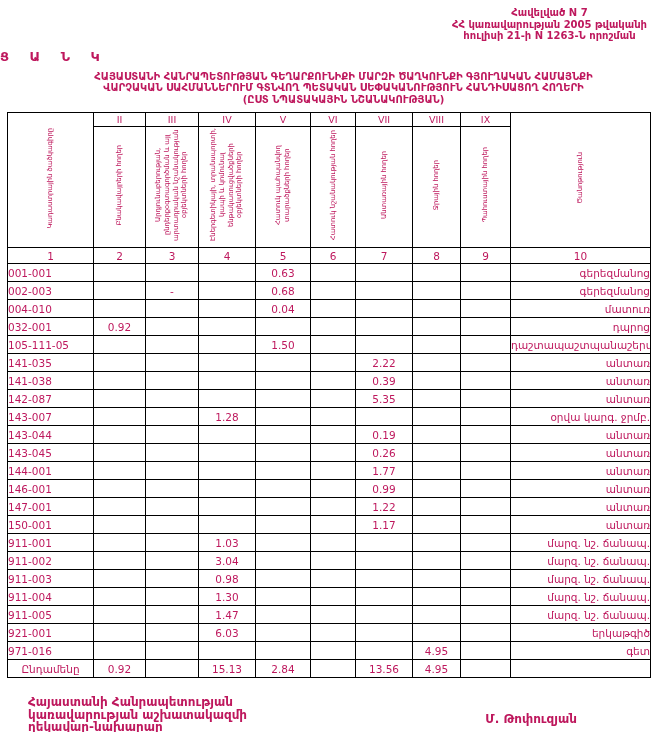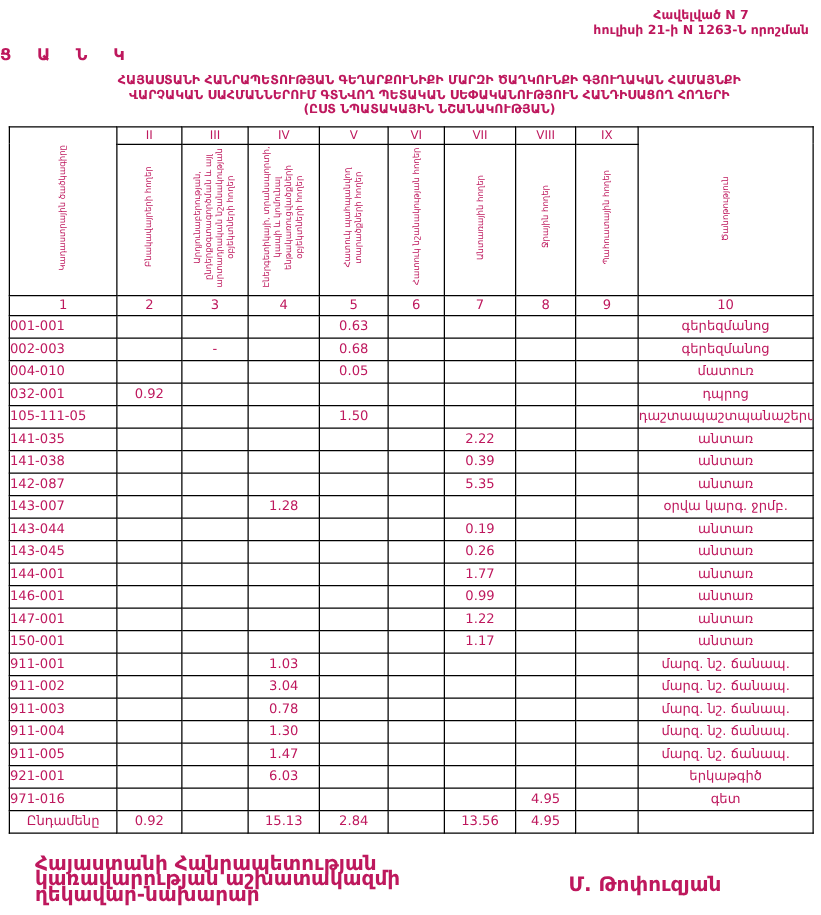--- a/index.html
+++ b/index.html
@@ -30,35 +30,36 @@
   .h-roman{height:13px;font-size:9.5px;font-weight:normal;text-align:center;}
   .h-vert{height:120px;vertical-align:middle;text-align:center;font-weight:normal;}
   .vert{
     display:inline-block;writing-mode:vertical-rl;transform:rotate(180deg);
     font-size:6.8px;line-height:1.3;max-height:114px;font-weight:normal;
   }
   .h-num{height:15px;font-size:10.5px;font-weight:normal;text-align:center;}
   table.land td{height:17px;font-size:10.5px;line-height:12px;}
   td.c-code{text-align:left;padding-left:3px;}
   td.c-val{text-align:center;}
-  td.c-remark{text-align:center;padding-left:4px;}
+  td.c-remark{text-align:right;padding-left:4px;}
   tr.total-row td.c-code{text-align:center;padding-left:0;}
   .footer{
     display:flex;justify-content:space-between;align-items:flex-end;
-    margin:18px 80px 0 28px;font-size:16px;font-weight:bold;line-height:12.5px;
+    margin:18px 80px 0 28px;font-size:12px;font-weight:bold;line-height:12.5px;
   }
   .signature{white-space:nowrap;padding-bottom:8px;}
 </style>
 </head>
 <body>
 
 <div class="page">
 
   <div class="appendix">
     <div>Հավելված N 7</div>
+    <div>ՀՀ կառավարության 2005 թվականի</div>
     <div>հուլիսի 21-ի N 1263-Ն որոշման</div>
   </div>
 
   <div class="doc-title">Ց Ա Ն Կ</div>
 
   <div class="subtitle">
     <div>ՀԱՅԱՍՏԱՆԻ ՀԱՆՐԱՊԵՏՈՒԹՅԱՆ ԳԵՂԱՐՔՈՒՆԻՔԻ ՄԱՐԶԻ ԾԱՂԿՈՒՆՔԻ ԳՅՈՒՂԱԿԱՆ ՀԱՄԱՅՆՔԻ</div>
     <div>ՎԱՐՉԱԿԱՆ ՍԱՀՄԱՆՆԵՐՈՒՄ ԳՏՆՎՈՂ ՊԵՏԱԿԱՆ ՍԵՓԱԿԱՆՈՒԹՅՈՒՆ ՀԱՆԴԻՍԱՑՈՂ ՀՈՂԵՐԻ</div>
     <div>(ԸՍՏ ՆՊԱՏԱԿԱՅԻՆ ՆՇԱՆԱԿՈՒԹՅԱՆ)</div>
   </div>
@@ -135,21 +136,21 @@
           <td class="c-val"></td>
           <td class="c-val"></td>
           <td class="c-val"></td>
           <td class="c-remark">գերեզմանոց</td>
         </tr>
         <tr>
           <td class="c-code">004-010</td>
           <td class="c-val"></td>
           <td class="c-val"></td>
           <td class="c-val"></td>
-          <td class="c-val">0.05</td>
+          <td class="c-val">0.04</td>
           <td class="c-val"></td>
           <td class="c-val"></td>
           <td class="c-val"></td>
           <td class="c-val"></td>
           <td class="c-remark">մատուռ</td>
         </tr>
         <tr>
           <td class="c-code">032-001</td>
           <td class="c-val">0.92</td>
           <td class="c-val"></td>
@@ -314,21 +315,21 @@
           <td class="c-val"></td>
           <td class="c-val"></td>
           <td class="c-val"></td>
           <td class="c-val"></td>
           <td class="c-remark">մարզ. նշ. ճանապ.</td>
         </tr>
         <tr>
           <td class="c-code">911-003</td>
           <td class="c-val"></td>
           <td class="c-val"></td>
-          <td class="c-val">0.78</td>
+          <td class="c-val">0.98</td>
           <td class="c-val"></td>
           <td class="c-val"></td>
           <td class="c-val"></td>
           <td class="c-val"></td>
           <td class="c-val"></td>
           <td class="c-remark">մարզ. նշ. ճանապ.</td>
         </tr>
         <tr>
           <td class="c-code">911-004</td>
           <td class="c-val"></td>

